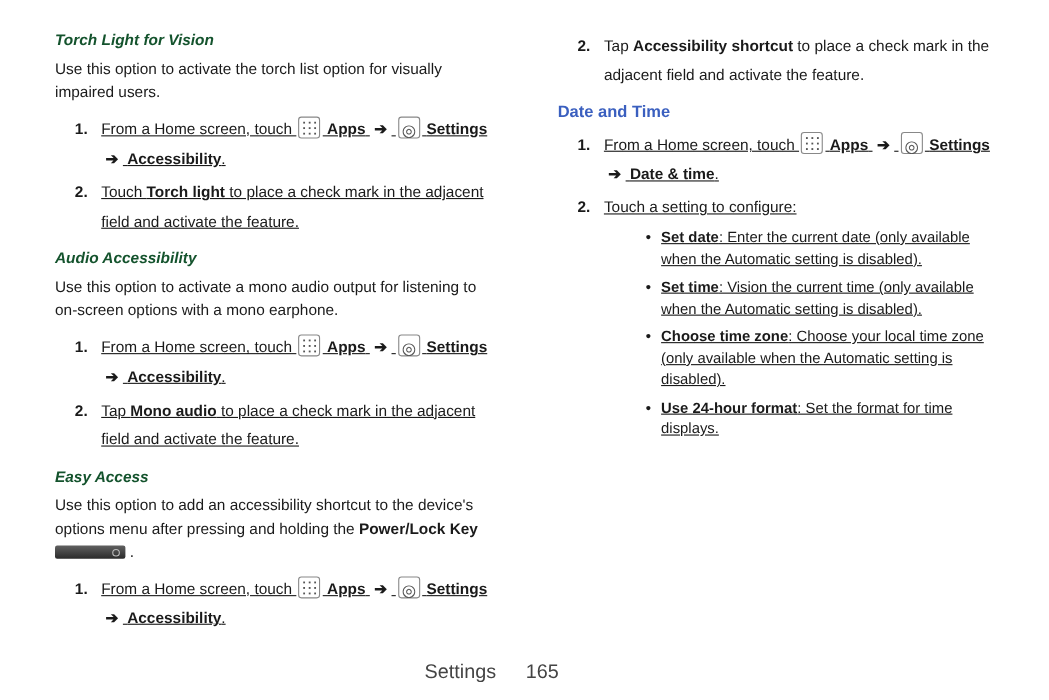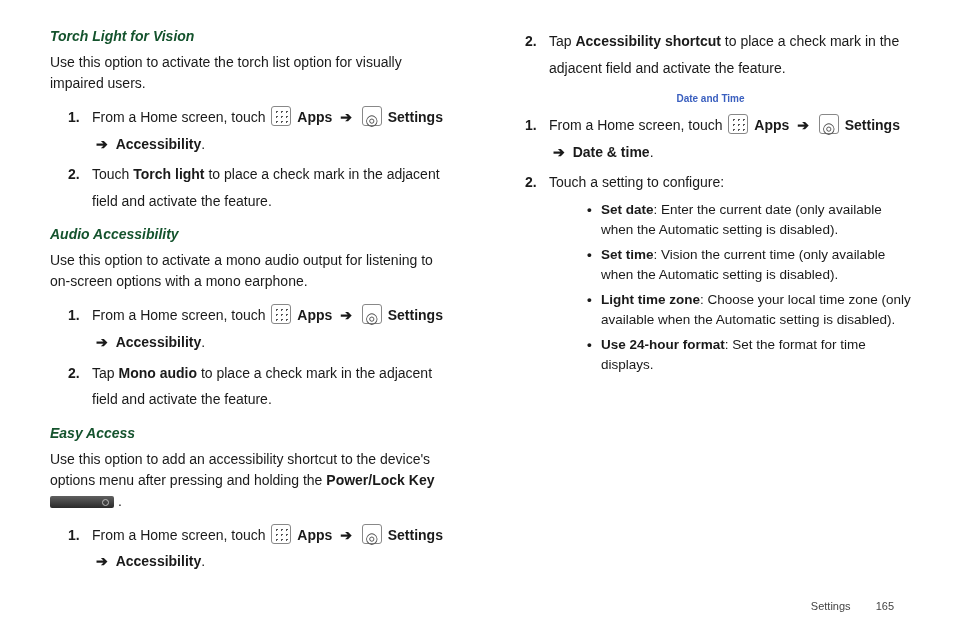--- a/index.html
+++ b/index.html
@@ -27,22 +27,21 @@
     color: #14532d;
     font-weight: bold;
     font-style: italic;
     margin: 0 0 8px 0;
     font-size: 14px;
   }
   .h-sub-blue {
     color: #3a5fbf;
     font-weight: bold;
     margin: 0 0 8px 0;
-    font-size: 10px;
-    text-align: center;
+    font-size: 15px;
   }
   .body-text {
     line-height: 1.5;
     margin: 0 0 10px 0;
   }
   ol.steps {
     list-style: none;
     padding: 0;
     margin: 0 0 12px 0;
   }
@@ -52,21 +51,21 @@
     position: relative;
     line-height: 1.9;
     margin-bottom: 4px;
   }
   ol.steps > li::before {
     content: counter(step) ".";
     position: absolute;
     left: 18px;
     font-weight: bold;
   }
-  ol.steps.reset { counter-reset: step; }
+  ol.steps.reset { counter-reset: step; text-decoration: underline; }
   ol.steps.start2 { counter-reset: step 1; }
   .icon-apps, .icon-settings {
     display: inline-block;
     vertical-align: -4px;
     width: 18px;
     height: 18px;
     border: 1px solid #888;
     border-radius: 3px;
     background: #fff;
     position: relative;
@@ -126,24 +125,24 @@
     content: "•";
     position: absolute;
     left: 0;
     font-weight: bold;
   }
   .footer {
     position: absolute;
     left: 0;
     width: 954px;
     top: 600px;
-    text-align: right;
+    text-align: center;
     padding-right: 60px;
     box-sizing: border-box;
-    font-size: 11px;
+    font-size: 18px;
     color: #444;
   }
   .footer .pgnum { margin-left: 22px; }
   b { font-weight: bold; }
 </style>
 </head>
 <body>
 
 <div class="page">
 
@@ -221,21 +220,21 @@
         <span class="icon-settings"></span>
         <b>Settings</b>
         <span class="arrow">➔</span>
         <b>Date &amp; time</b><span>.</span>
       </li>
       <li>
         <span>Touch a setting to configure:</span>
         <ul class="bullets" id="dt-bullets">
             <li><b>Set date</b><span>: Enter the current date (only available when the Automatic setting is disabled).</span></li>
             <li><b>Set time</b><span>: Vision the current time (only available when the Automatic setting is disabled).</span></li>
-            <li><b>Light time zone</b><span>: Choose your local time zone (only available when the Automatic setting is disabled).</span></li>
+            <li><b>Choose time zone</b><span>: Choose your local time zone (only available when the Automatic setting is disabled).</span></li>
             <li><b>Use 24-hour format</b><span>: Set the format for time displays.</span></li>
           </ul>
       </li>
     </ol>
   </div>
 </div>
 
 <div class="footer">
   <span>Settings</span>
   <span class="pgnum">165</span>

